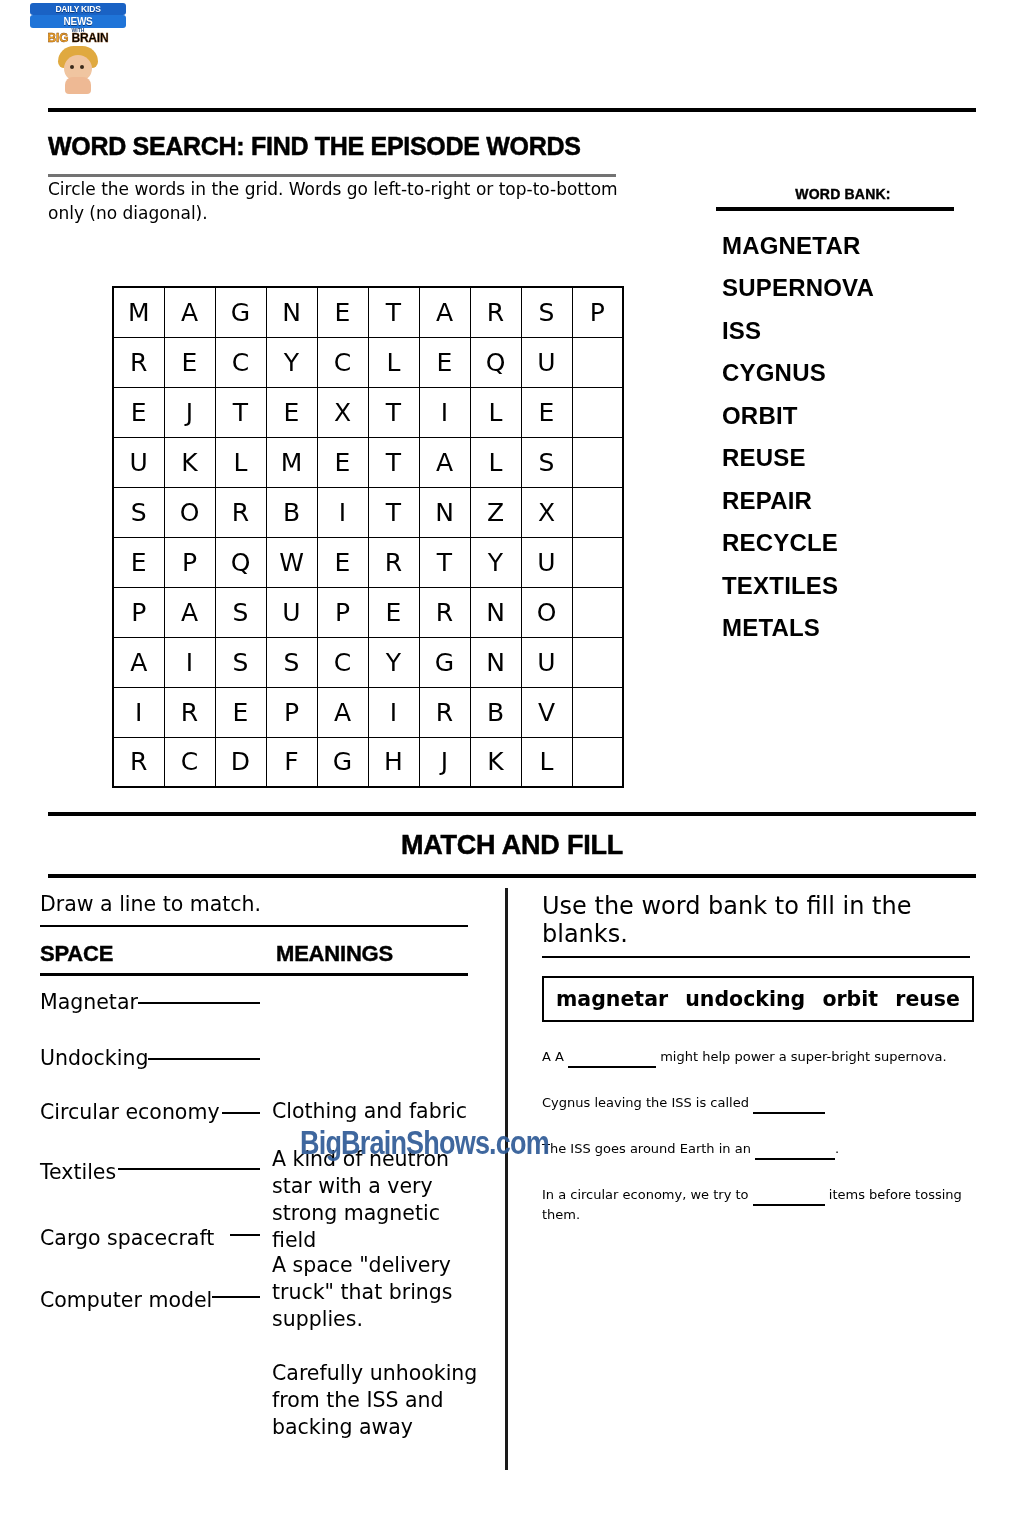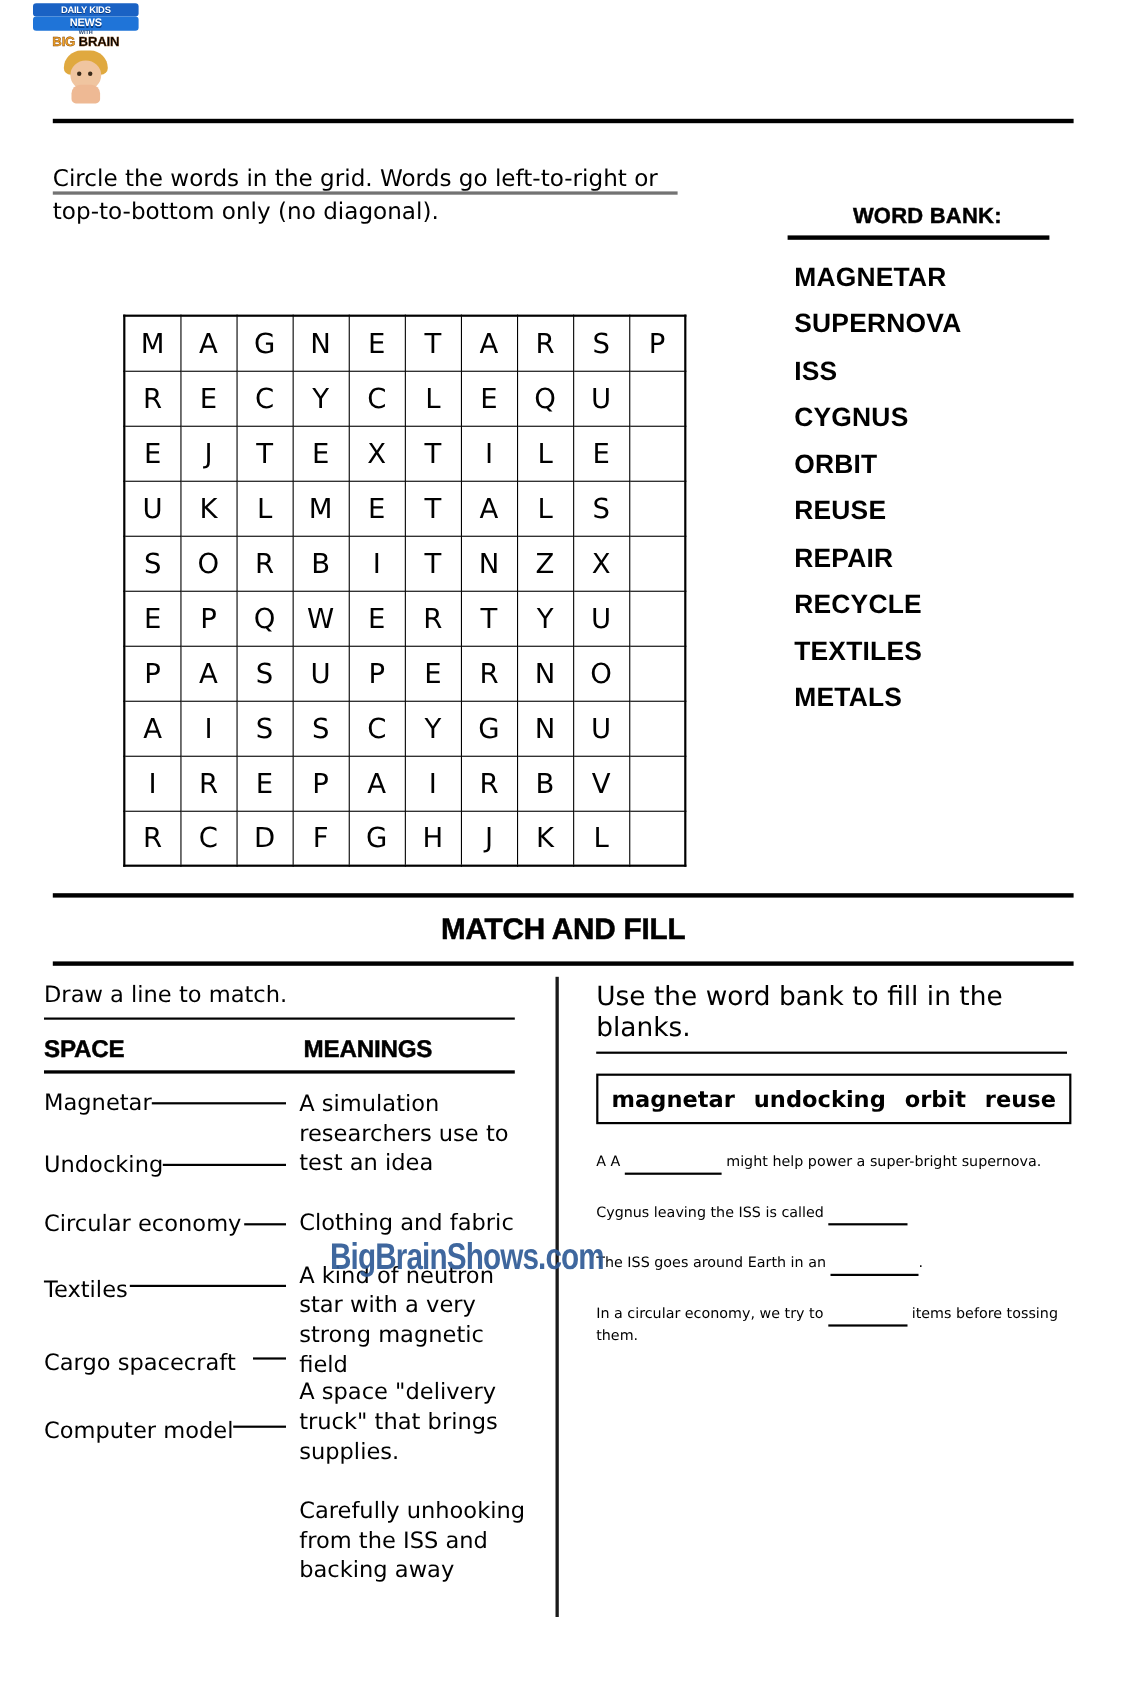--- a/index.html
+++ b/index.html
@@ -158,21 +158,21 @@
     left: 0;
     width: 568px;
     height: 3px;
     background: #000;
     opacity: 0.55;
   }
   .ws-instructions {
     margin-top: 16px;
     width: 580px;
     font-family: "DejaVu Sans", sans-serif;
-    font-size: 21px;
+    font-size: 17px;
     line-height: 1.42;
   }
 
   
   .grid-wrap {
     position: absolute;
     top: 286px;
     left: 112px;
   }
   table.wordgrid {
@@ -195,21 +195,21 @@
   
   .wordbank {
     position: absolute;
     top: 186px;
     left: 712px;
     width: 262px;
   }
   .wb-title {
     font-family: "Liberation Sans", sans-serif;
     font-weight: bold;
-    font-size: 20px;
+    font-size: 14px;
     text-align: center;
     letter-spacing: 0.2px;
     -webkit-text-stroke: 0.4px #000;
   }
   .wb-rule {
     margin-top: 5px;
     height: 3.5px;
     background: #000;
     width: 238px;
     margin-left: 4px;
@@ -395,20 +395,21 @@
       <div class="logo-head"></div>
       <div class="logo-eye l"></div>
       <div class="logo-eye r"></div>
       <div class="logo-body"></div>
     </div>
   </div>
 </div>
 <div class="rule-thick rule-top"></div>
 
 <div class="section-ws">
+  <div class="ws-heading">WORD SEARCH: FIND THE EPISODE WORDS</div>
   <div class="ws-heading-underline"></div>
   <div class="ws-instructions">Circle the words in the grid. Words go left-to-right or top-to-bottom only (no diagonal).</div>
 </div>
 
 <div class="grid-wrap">
   <table class="wordgrid">
     <tbody id="grid-body">
         <tr>
           <td>M</td>
           <td>A</td>
@@ -569,21 +570,20 @@
       <div class="match-word" style="top: 56px;">Undocking</div>
       <div class="match-dash" style="top: 68px; left: 108px; width: 112px;"></div>
       <div class="match-word" style="top: 110px;">Circular economy</div>
       <div class="match-dash" style="top: 122px; left: 182px; width: 38px;"></div>
       <div class="match-word" style="top: 170px;">Textiles</div>
       <div class="match-dash" style="top: 178px; left: 78px; width: 142px;"></div>
       <div class="match-word" style="top: 236px;">Cargo spacecraft</div>
       <div class="match-dash" style="top: 244px; left: 190px; width: 30px;"></div>
       <div class="match-word" style="top: 298px;">Computer model</div>
       <div class="match-dash" style="top: 306px; left: 172px; width: 48px;"></div>
-      <div class="meaning" style="top: 0px;">A simulation researchers use to test an idea</div>
       <div class="meaning" style="top: 108px;">Clothing and fabric</div>
       <div class="meaning" style="top: 156px;">A kind of neutron star with a very strong magnetic field</div>
       <div class="meaning" style="top: 262px;">A space "delivery truck" that brings supplies.</div>
       <div class="meaning" style="top: 370px;">Carefully unhooking from the ISS and backing away</div>
     </div>
 </div>
 
 <div class="mf-right">
   <div class="fill-sub">Use the word bank to fill in the blanks.</div>
   <div class="fill-sub-rule"></div>

